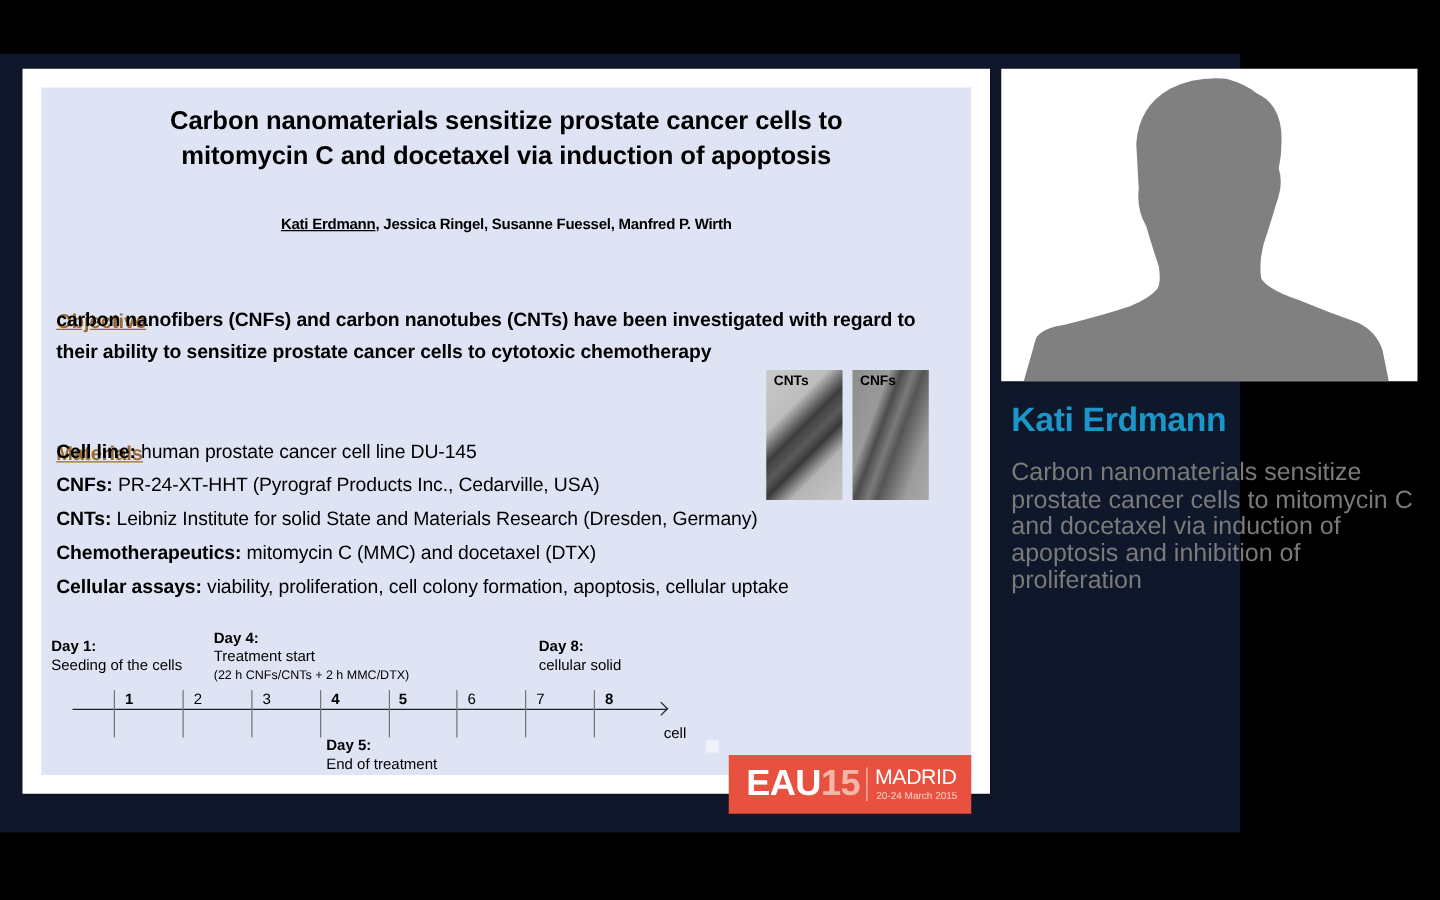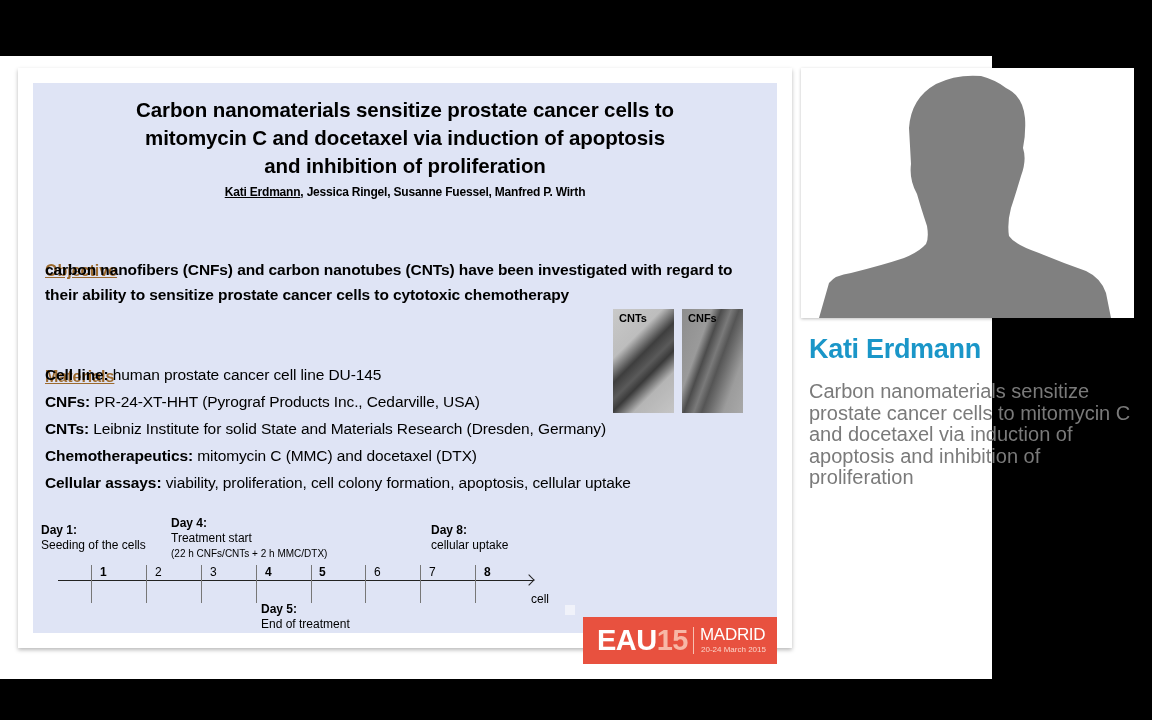--- a/index.html
+++ b/index.html
@@ -1,21 +1,21 @@
 <!DOCTYPE html>
 <html><head>
   <meta charset="utf-8">
   <style>
     * { box-sizing: border-box; margin: 0; padding: 0; }
     html, body { width: 1152px; height: 720px; overflow: hidden; background: #000; }
     body { position: relative; font-family: "Liberation Sans", sans-serif; }
 
     .stage {
-      position: absolute; left: 0; top: 56px; width: 992px; height: 623px;
-      background: #ffffff;
+      position: absolute; left: 0; top: 43px; width: 992px; height: 623px;
+      background: #0f172a;
     }
     .slide-frame {
       position: absolute; left: 18px; top: 12px; width: 774px; height: 580px;
       background: #ffffff;
       box-shadow: 0 2px 4px rgba(0,0,0,0.28);
     }
     .slide {
       position: absolute; left: 15px; top: 15px; width: 744px; height: 550px;
       background: #dfe4f5;
       color: #000;
@@ -102,21 +102,20 @@
 <body>
 
 <div class="stage">
 
   <div class="slide-frame">
     <div class="slide">
 
       <div class="slide-title">
         <div>Carbon nanomaterials sensitize prostate cancer cells to</div>
         <div>mitomycin C and docetaxel via induction of apoptosis</div>
-        <div>and inhibition of proliferation</div>
       </div>
 
       <div class="authors">
         <span class="presenter">Kati Erdmann</span><span>, Jessica Ringel,  Susanne Fuessel, Manfred P. Wirth</span>
       </div>
 
       <div class="section-head" style="top:147px;">Objective</div>
       <div class="objective-text">carbon nanofibers (CNFs) and carbon nanotubes (CNTs) have been investigated with regard to their ability to sensitize prostate cancer cells to cytotoxic chemotherapy</div>
 
       <div class="section-head" style="top:253px;">Materials</div>
@@ -140,21 +139,21 @@
           <div class="h">Day 1:</div>
           <div>Seeding of the cells</div>
         </div>
         <div class="tl-note" style="left:138px; top:3px;">
           <div class="h">Day 4:</div>
           <div>Treatment start</div>
           <div class="s">(22 h CNFs/CNTs + 2 h MMC/DTX)</div>
         </div>
         <div class="tl-note" style="left:398px; top:10px;">
           <div class="h">Day 8:</div>
-          <div>cellular uptake</div>
+          <div>cellular solid</div>
         </div>
 
         <div class="axis-line"></div>
         <div class="axis-arrow"></div>
 
         <div class="tick" style="left:58px;"></div>
         <div class="tick" style="left:113px;"></div>
         <div class="tick" style="left:168px;"></div>
         <div class="tick" style="left:223px;"></div>
         <div class="tick" style="left:278px;"></div>

